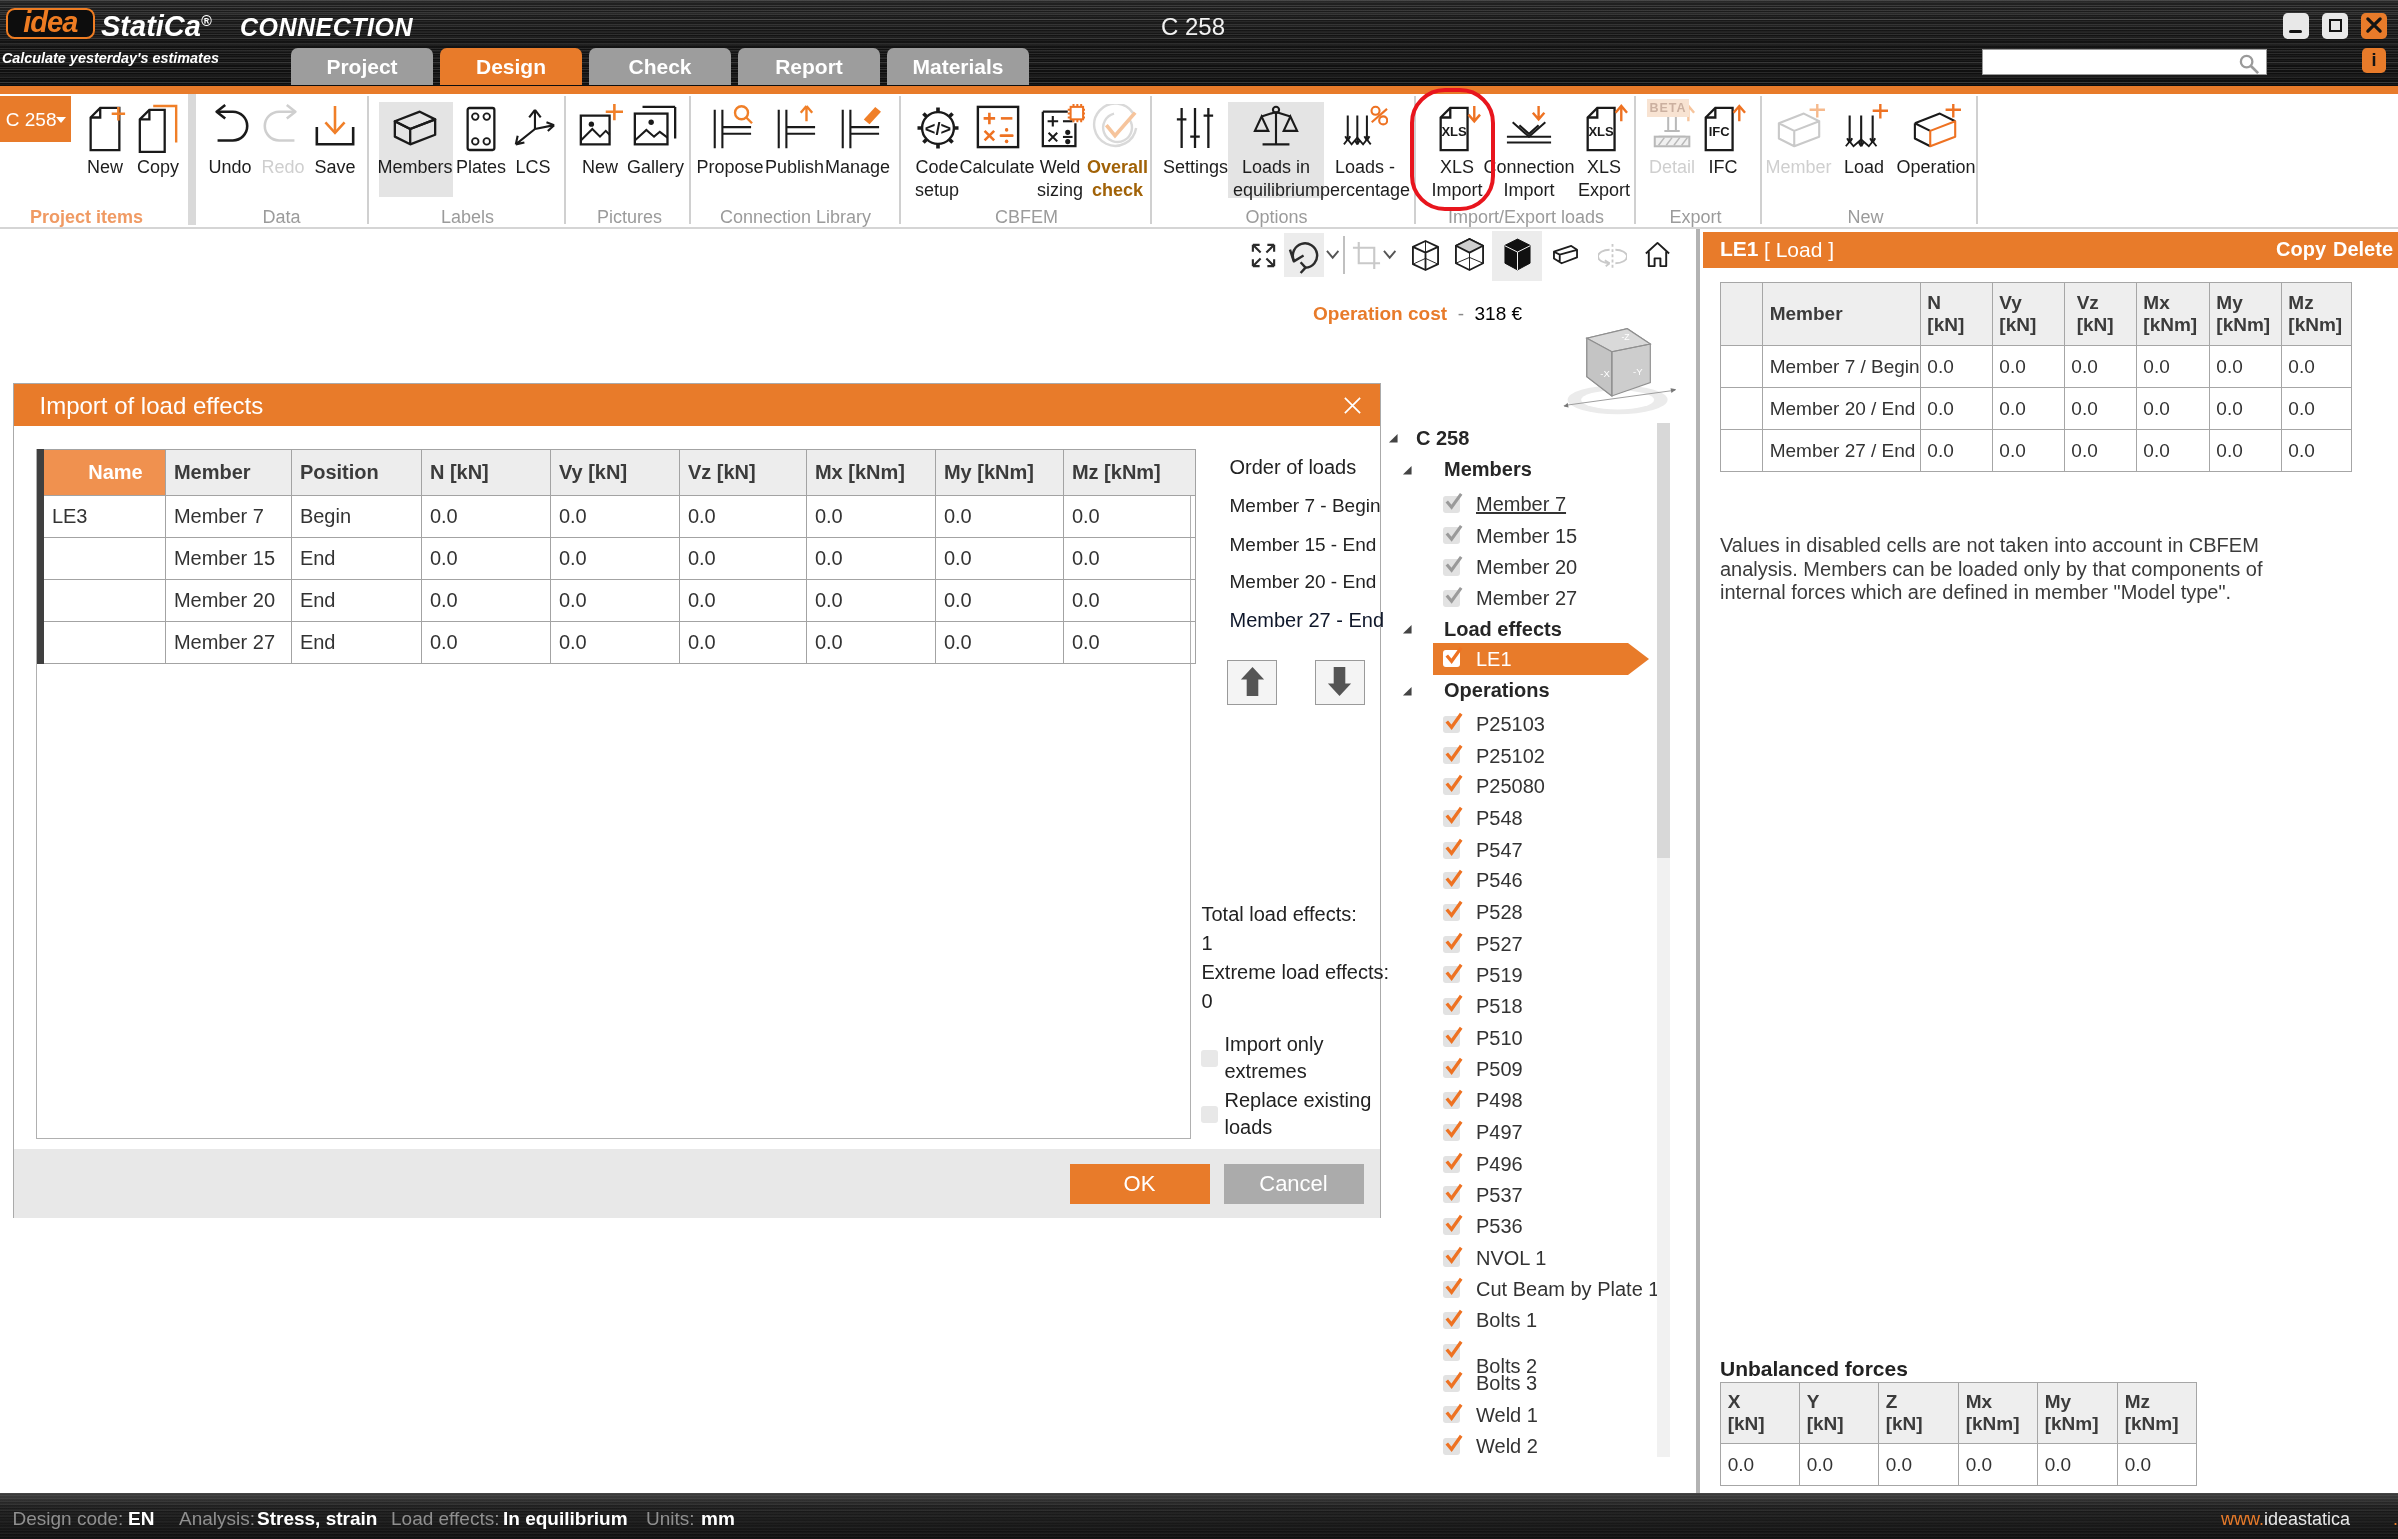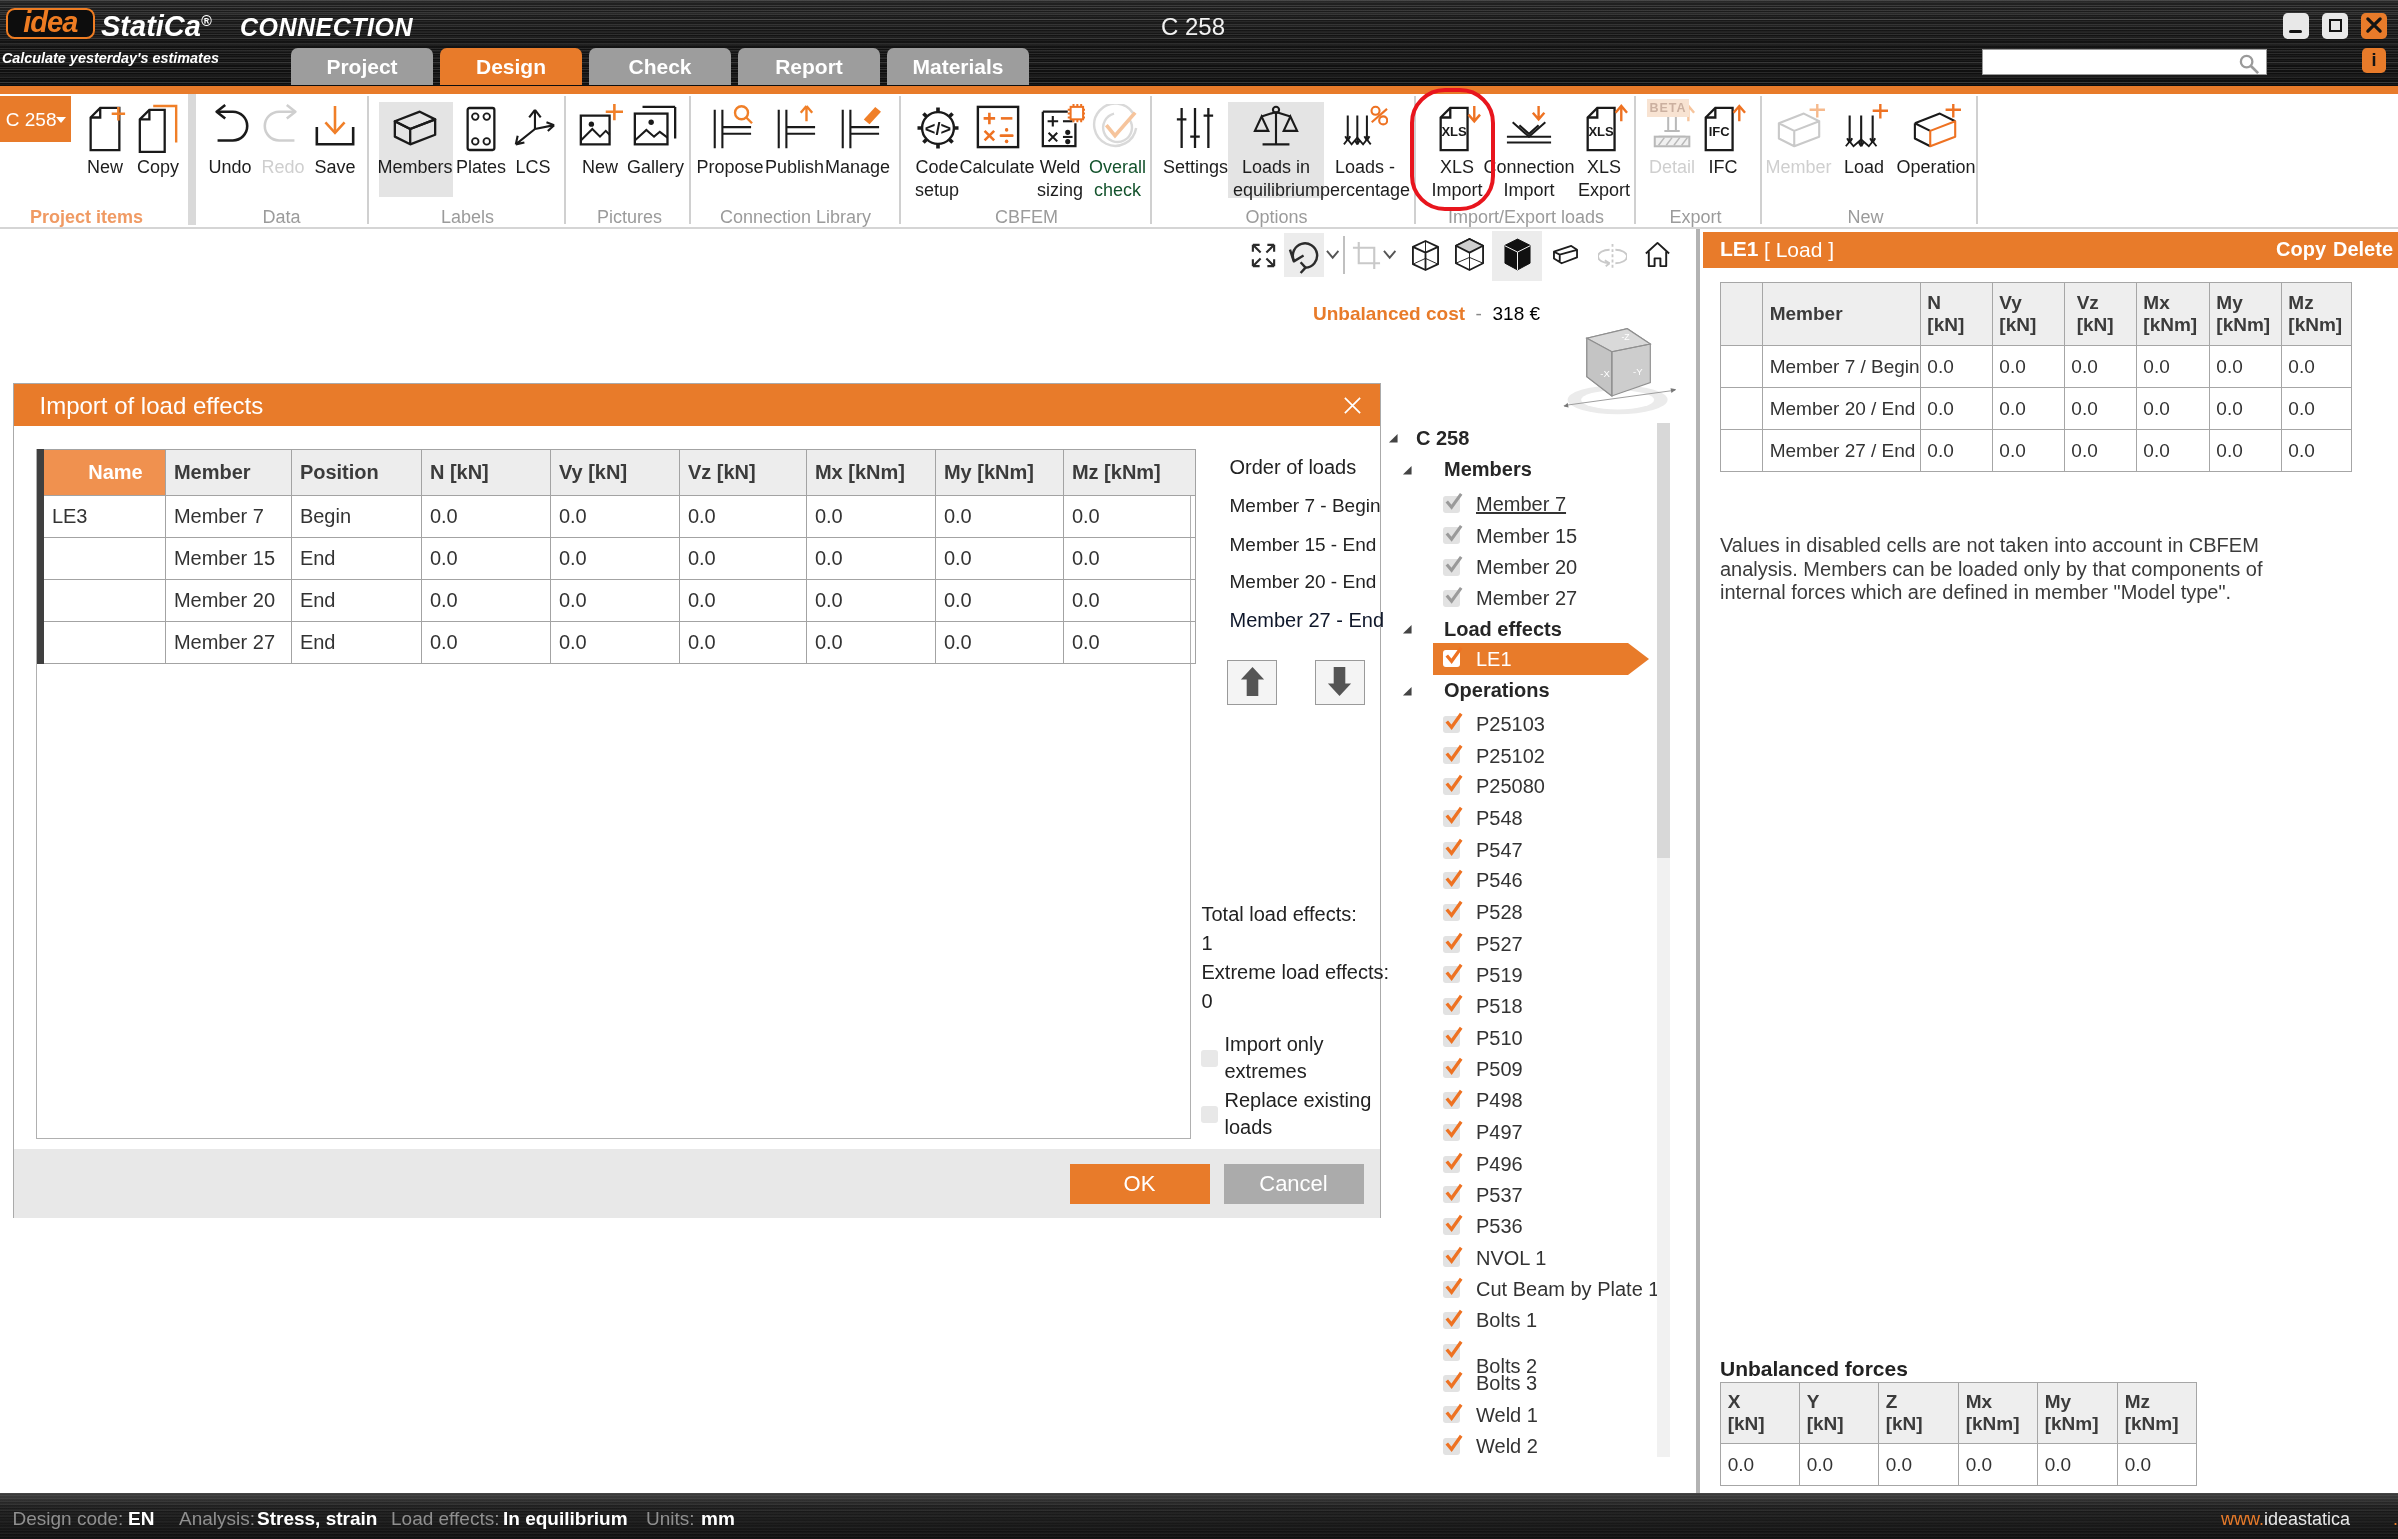--- a/index.html
+++ b/index.html
@@ -258,21 +258,21 @@
   <rect x="16.5" y="1.5" width="6.5" height="6.5"></rect>
   <path d="M18 0 V1.5 M20 0 V1.5 M22 0 V1.5 M18 8 V9.5 M20 8 V9.5 M22 8 V9.5 M15 3 H16.5 M15 5 H16.5 M15 7 H16.5 M23 3 H24 M23 5 H24 M23 7 H24"></path>
  </g>
 </svg>
 <div class="ilabel" style="left:1031px; top:156px; width:58px;">Weld<br>sizing</div>
 <svg class="ribtn" style="left:1091px;" width="48" height="48" viewBox="0 0 25 25">
  <path d="M22 5 A 11 11 0 1 0 23.5 12.5" fill="none" stroke="#d9d9d9" stroke-width="1.25"></path>
  <path d="M20 8 A 7.5 7.5 0 1 1 12 5" fill="none" stroke="#d9d9d9" stroke-width="1.25"></path>
  <path d="M8 11 L12.5 16.5 L23 4.5" fill="none" stroke="#f6c49c" stroke-width="1.9"></path>
 </svg>
-<div class="ilabel" style="left:1084px; top:156px; width:67px; color:#14532d;">Overall<br>check</div>
+<div class="ilabel" style="left:1084px; top:156px; width:67px; color:#a16207;font-weight:bold;">Overall<br>check</div>
 <div class="t rlabel" style="left:988px; width:77px;">CBFEM</div>
 <div class="rdiv" style="left:1150px;"></div>
 
 <svg class="ribtn" style="left:1174px;" width="42" height="48" viewBox="0 0 22 25">
  <g stroke="#1a1a1a" stroke-width="1.2" fill="none">
   <path d="M4 2 V23 M11 2 V23 M18 2 V23"></path>
   <path d="M1.5 8 H6.5 M8.5 17 H13.5 M15.5 6 H20.5"></path>
  </g>
 </svg>
 <div class="ilabel" style="left:1157px; top:156px; width:77px;">Settings</div>
@@ -438,21 +438,21 @@
   <path d="M12 22 L7 19 M12 22 L8 25"></path>
  </g>
 </svg>
 <svg class="abs" style="left:1643px; top:240px;" width="29" height="29" viewBox="0 0 30 30">
  <g stroke="#1d1d1d" stroke-width="2" fill="none" stroke-linejoin="round">
   <path d="M3 14 L15 3 L27 14"></path>
   <path d="M6 12 V27 H12 V19 H18 V27 H24 V12"></path>
  </g>
 </svg>
 
-<div class="t" style="left:1313px; top:303px; font-size:19px;"><span style="color:#e87b2a; font-weight:bold;">Unbalanced cost</span><span style="color:#888;">&nbsp; - &nbsp;</span><span style="color:#000000; font-weight:normal;">318 €</span></div>
+<div class="t" style="left:1313px; top:303px; font-size:19px;"><span style="color:#e87b2a; font-weight:bold;">Operation cost</span><span style="color:#888;">&nbsp; - &nbsp;</span><span style="color:#000000; font-weight:normal;">318 €</span></div>
 
 <svg class="abs" style="left:1558px; top:317px;" width="125" height="106" viewBox="0 0 130 110">
  <ellipse cx="62" cy="86" rx="52" ry="15" fill="#ebebeb"></ellipse>
  <ellipse cx="62" cy="86" rx="38" ry="10" fill="#fff"></ellipse>
  <path d="M6 92 L122 76" stroke="#9a9a9a" stroke-width="1"></path>
  <path d="M10 89 L6 93 L11 94 Z M118 79 L123 75 L117 74 Z" fill="#777"></path>
  <g stroke="#8f8f8f" stroke-width="1.2">
   <path d="M30 22 L72 12 L96 28 L96 68 L56 82 L30 62 Z" fill="#cdcdcd"></path>
   <path d="M30 22 L56 36 L96 28 L72 12 Z" fill="#d9d9d9"></path>
   <path d="M30 22 L56 36 L56 82 L30 62 Z" fill="#c4c4c4"></path>

